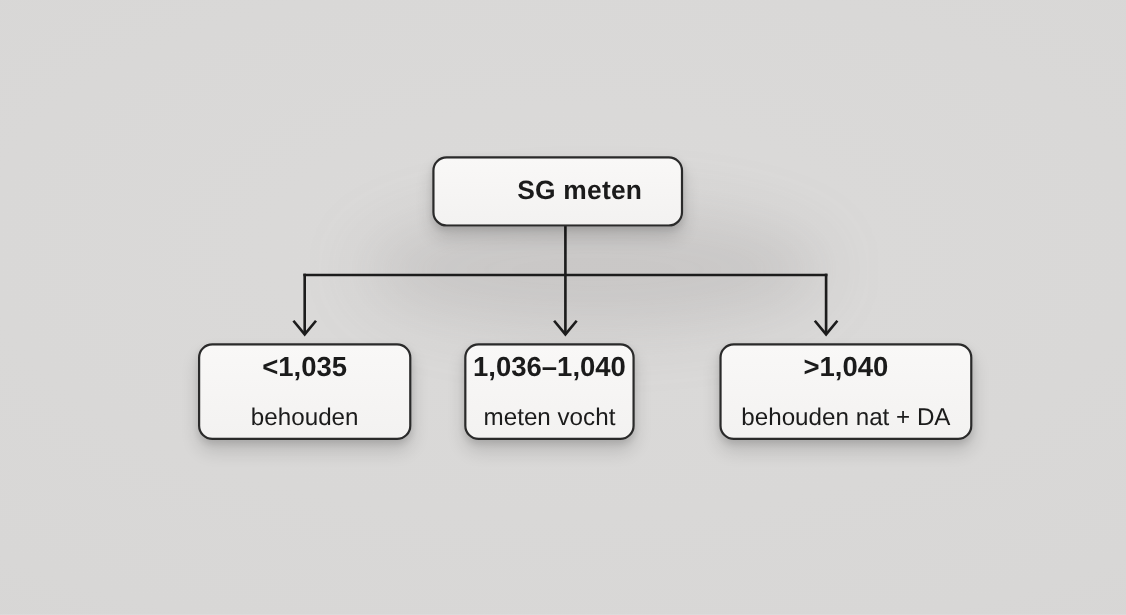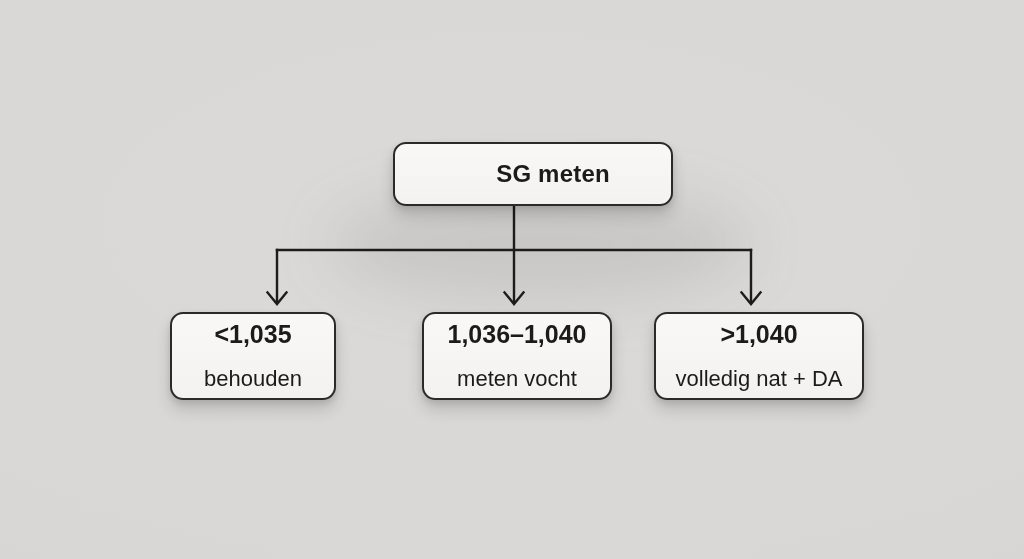--- a/index.html
+++ b/index.html
@@ -60,36 +60,36 @@
     justify-content: center;
     text-align: center;
     color: var(--text, #1b1b1b);
     box-shadow:
       0 10px 16px rgba(0, 0, 0, 0.14),
       0 3px 6px rgba(0, 0, 0, 0.10);
   }
   .node.root {
     left: 393px;
     top: 142px;
-    width: 280px;
+    width: 228px;
     height: 64px;
     padding-left: 40px;
   }
   .root-label {
     font-size: 24px;
     font-weight: 700;
     letter-spacing: 0.2px;
   }
   .node.leaf {
     top: 312px;
     height: 88px;
   }
-  .node.leaf-1 { left: 170px; width: 166px; }
-  .node.leaf-2 { left: 422px; width: 190px; }
-  .node.leaf-3 { left: 654px; width: 210px; }
+  .node.leaf-1 { left: 180px; width: 194px; }
+  .node.leaf-2 { left: 422px; width: 155px; }
+  .node.leaf-3 { left: 654px; width: 230px; }
   .leaf .value {
     font-size: 25px;
     font-weight: 600;
     line-height: 1.15;
   }
   .leaf .action {
     font-size: 22px;
     font-weight: 400;
     line-height: 1.15;
     margin-top: 17px;
@@ -126,16 +126,16 @@
     <div class="action">behouden</div>
   </div>
 
   <div class="node leaf leaf-2">
     <div class="value">1,036–1,040</div>
     <div class="action">meten vocht</div>
   </div>
 
   <div class="node leaf leaf-3">
     <div class="value">&gt;1,040</div>
-    <div class="action">volledig nat + DA</div>
+    <div class="action">behouden nat + DA</div>
   </div>
 
 </div>
 
 </body></html>

